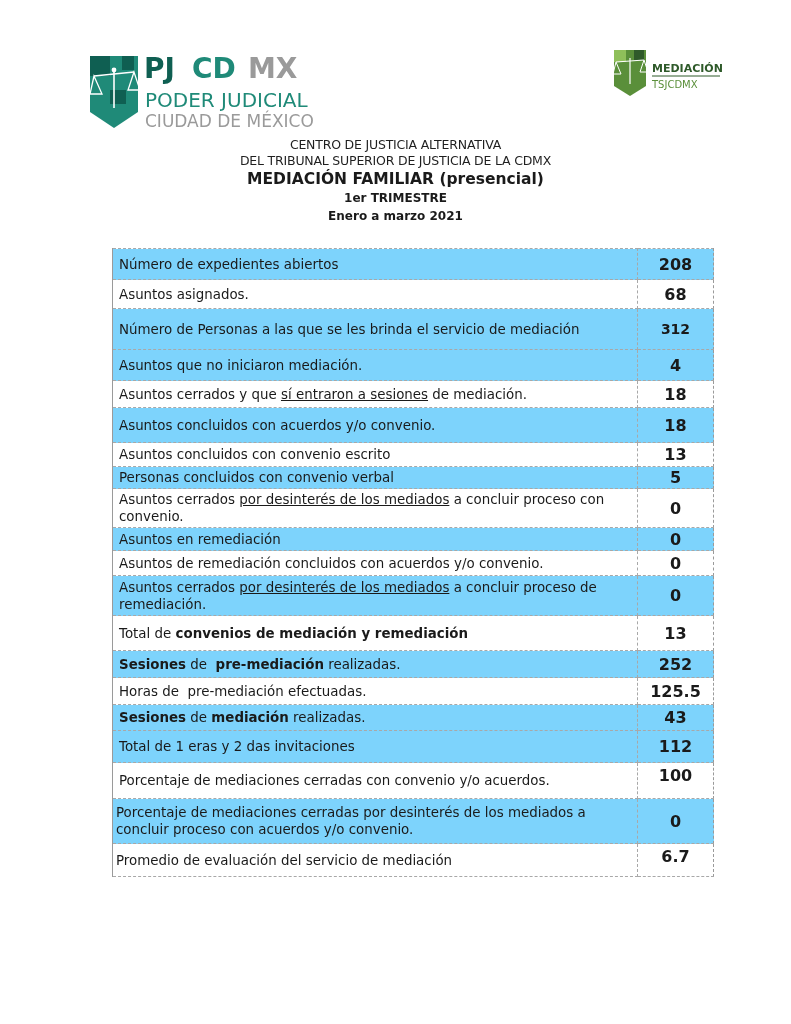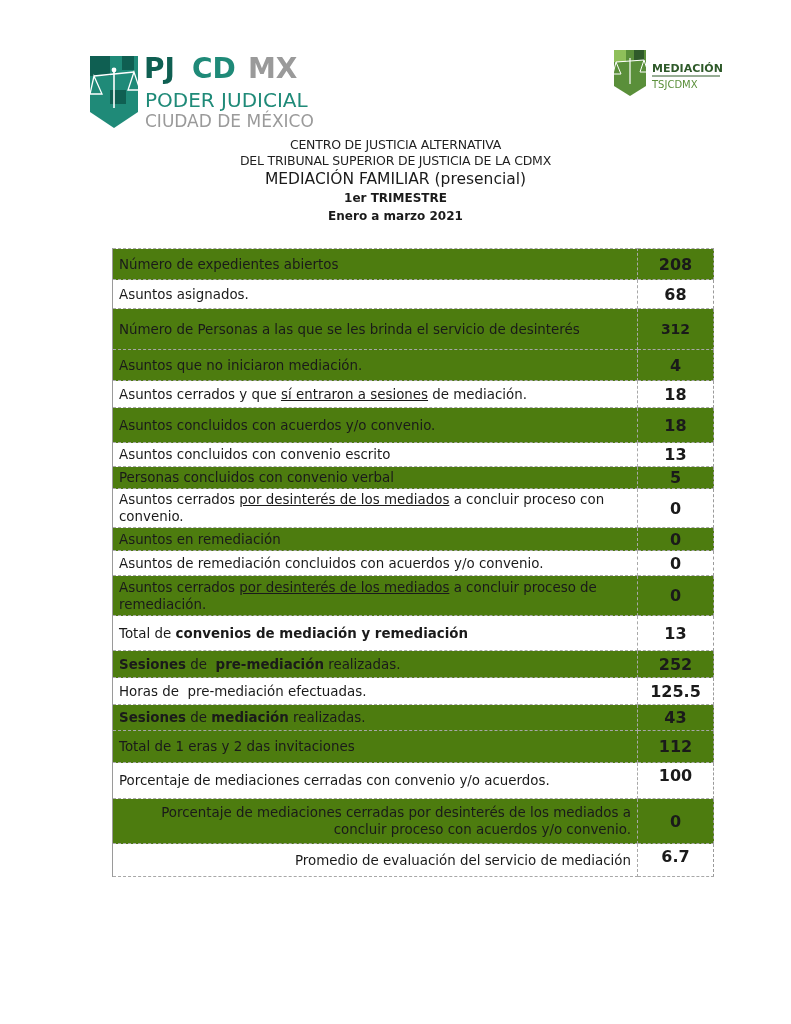--- a/index.html
+++ b/index.html
@@ -3,31 +3,31 @@
 <meta charset="utf-8">
 <style>
   html, body { margin: 0; padding: 0; background: #ffffff; }
   body { width: 791px; height: 1024px; position: relative; font-family: "DejaVu Sans", sans-serif; color: #1a1a1a; overflow: hidden; }
 
   .logo-left { position: absolute; left: 88px; top: 50px; width: 230px; height: 80px; }
   .logo-right { position: absolute; left: 612px; top: 46px; width: 120px; height: 52px; }
 
   .header { position: absolute; left: 0; top: 137px; width: 791px; text-align: center; }
   .header .l1, .header .l2 { font-size: 12.5px; line-height: 16px; color: #1f1f1f; letter-spacing: -0.2px; }
-  .header .title { font-size: 15.5px; font-weight: normal; line-height: 20px; }
+  .header .title { font-size: 15.5px; font-weight: bold; line-height: 20px; }
   .header .sub { font-size: 12px; font-weight: bold; line-height: 19px; }
   .header .period { font-size: 12px; font-weight: bold; line-height: 16px; }
 
   table.stats { position: absolute; left: 112px; top: 248px; width: 587px; border-collapse: collapse; table-layout: fixed; }
   table.stats td { border: 1px dashed #a8a8a8; padding: 0 6px; font-size: 13.4px; line-height: 17px; vertical-align: middle; }
   table.stats td.label { width: 512px; border-left: 1px solid #9a9a9a; }
   table.stats td.val { width: 63px; text-align: center; font-weight: bold; font-size: 16px; border-right: 1px dashed #9a9a9a; }
   table.stats td.val.small { font-size: 14px; }
-  table.stats tr.shade td { background: #4d7c0f; }
-  table.stats td.label.indent { padding-left: 3px; text-align: right; }
+  table.stats tr.shade td { background: #7dd3fc; }
+  table.stats td.label.indent { padding-left: 3px; }
   table.stats td.val.top { vertical-align: top; padding-top: 4px; }
   .u { text-decoration: underline; }
   .b { font-weight: bold; }
 </style>
 </head>
 <body>
 
 <div class="logo-left">
   <svg width="230" height="80" viewBox="0 0 230 80">
     <path d="M2 6 H50 V62 L26 78 L2 62 Z" fill="#1f8a78"></path>
@@ -74,21 +74,21 @@
   <tbody>
     <tr class="shade" style="height:31px">
       <td class="label">Número de expedientes abiertos</td>
       <td class="val">208</td>
     </tr>
     <tr style="height:29px">
       <td class="label">Asuntos  asignados.</td>
       <td class="val">68</td>
     </tr>
     <tr class="shade" style="height:41px">
-      <td class="label">Número de Personas a las que se les brinda el servicio de desinterés</td>
+      <td class="label">Número de Personas a las que se les brinda el servicio de mediación</td>
       <td class="val small">312</td>
     </tr>
     <tr class="shade" style="height:31px">
       <td class="label">Asuntos que no iniciaron mediación.</td>
       <td class="val">4</td>
     </tr>
     <tr style="height:27px">
       <td class="label"><span>Asuntos cerrados y que </span><span class="u">sí entraron a sesiones</span><span> de mediación.</span></td>
       <td class="val">18</td>
     </tr>

